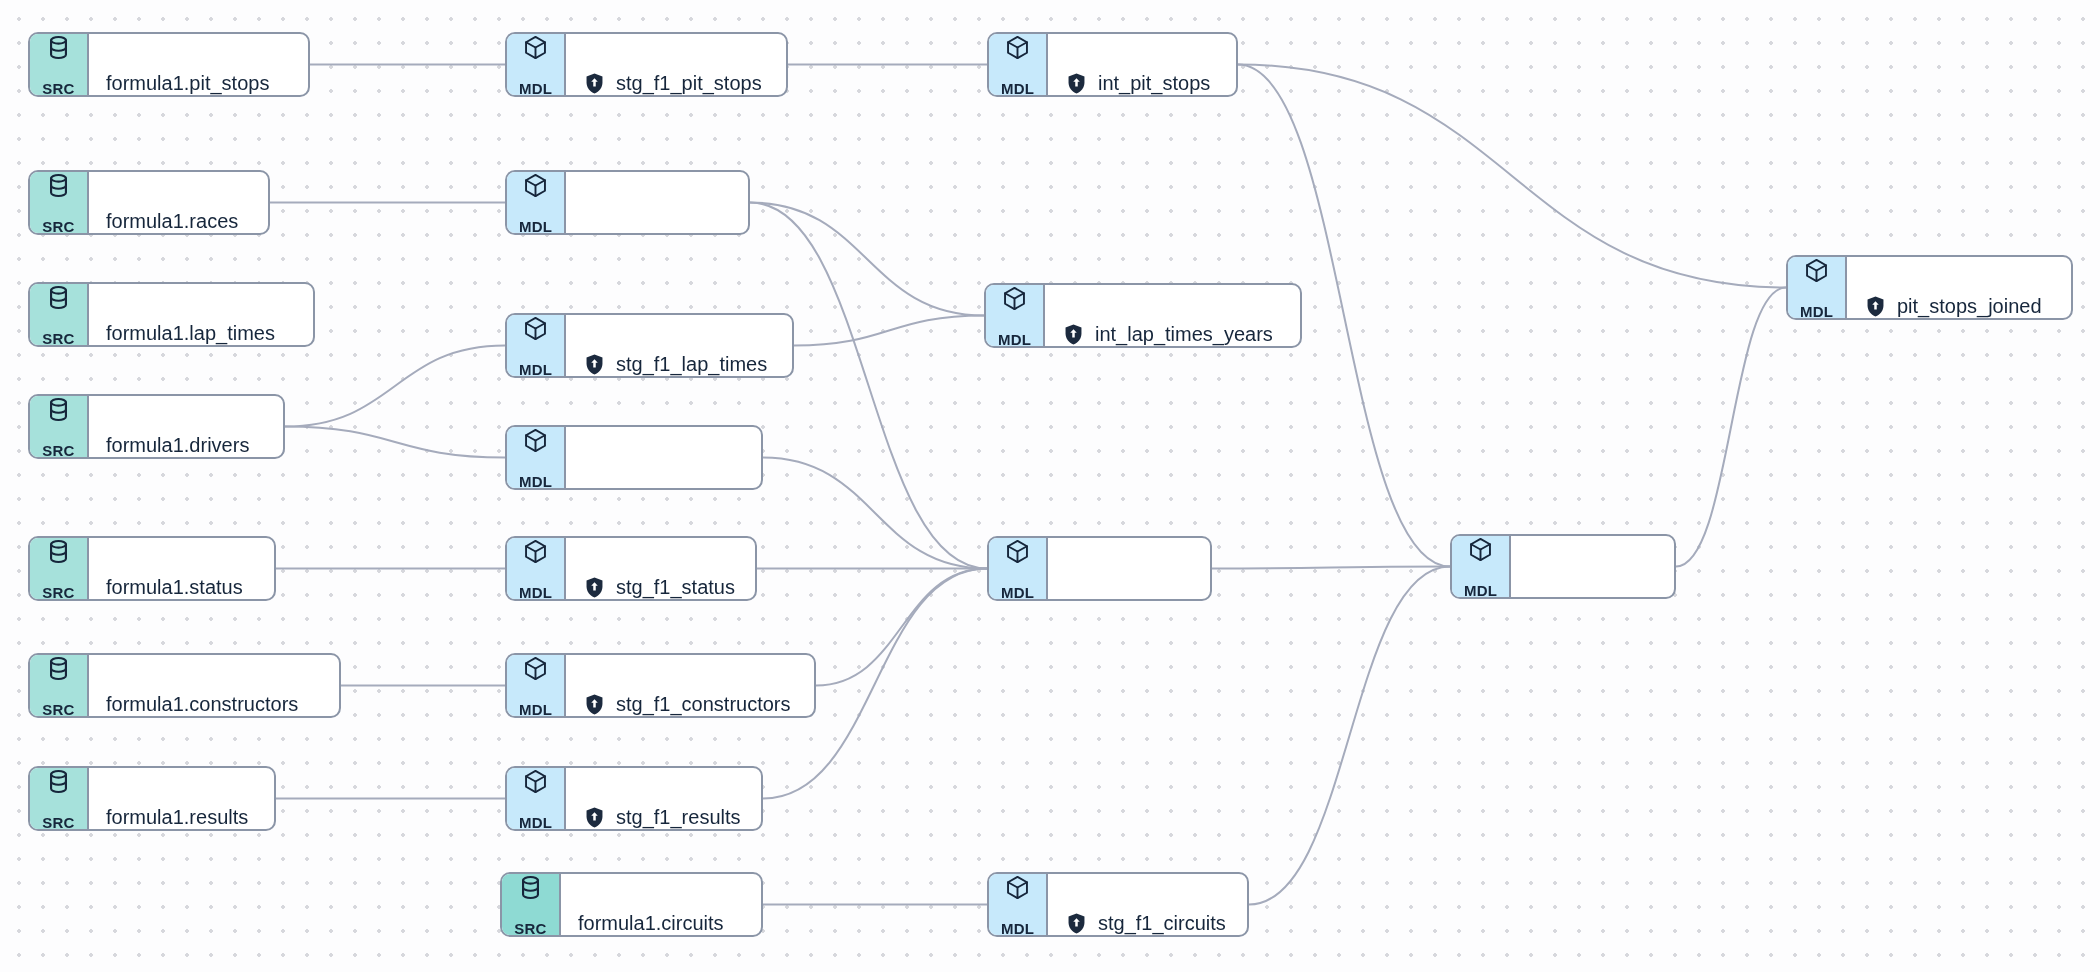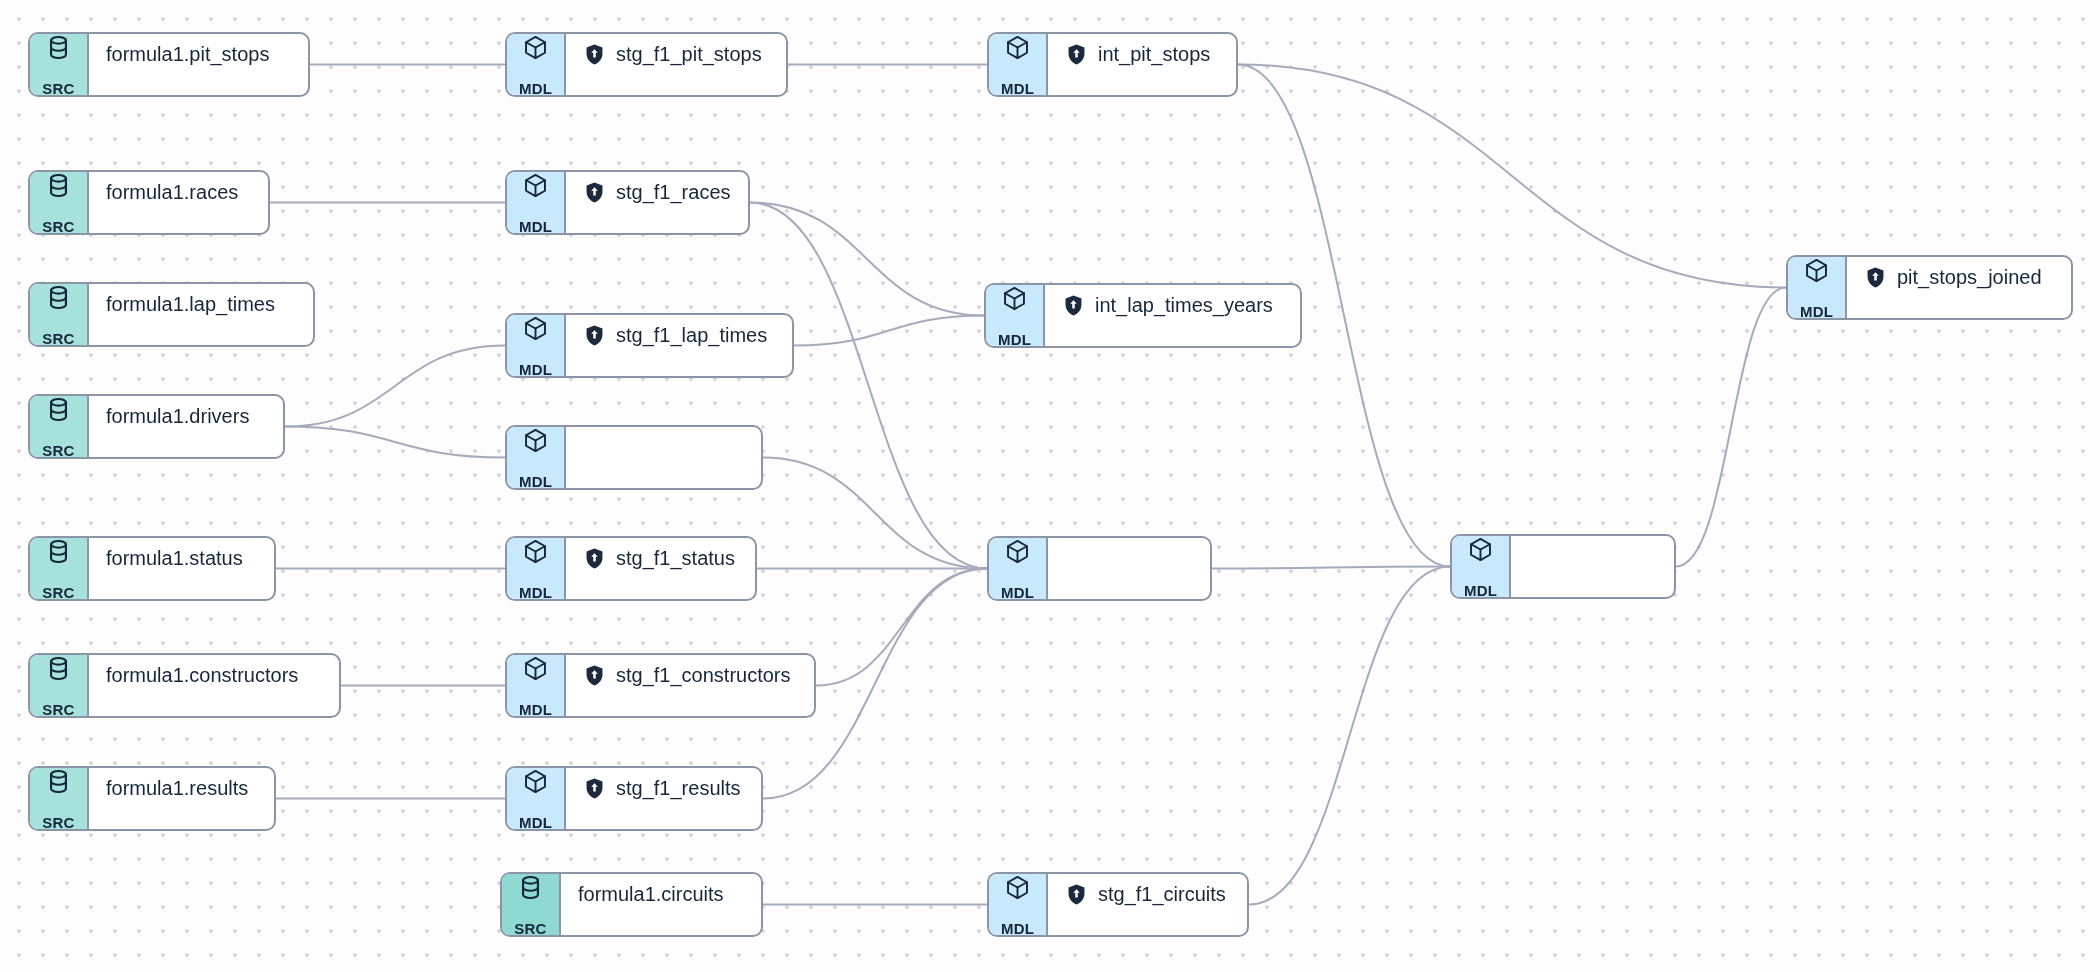--- a/index.html
+++ b/index.html
@@ -39,21 +39,21 @@
   .badge-label{
     font-size:15px;
     font-weight:600;
     line-height:1;
     color:var(--text-color,#16263b);
     letter-spacing:0.2px;
   }
   .node-body{
     flex:1;
     display:flex;
-    align-items:flex-start;
+    align-items:flex-end;
     gap:10px;
     padding:9px 18px 0 17px;
     min-width:0;
   }
   .shield{display:flex;line-height:0;}
   .shield svg{width:23px;height:23px;}
   .node-label{
     font-size:20px;
     color:var(--text-color,#16263b);
     white-space:nowrap;
@@ -162,29 +162,20 @@
       <div class="badge" style="background: rgb(199, 233, 251);">
         <span class="icon" style="color: rgb(22, 38, 59);">
           <svg viewBox="0 0 24 24" fill="none" stroke="currentColor" stroke-width="1.7" stroke-linecap="round" stroke-linejoin="round">
             <path d="M12 2.6l8.4 4.7v9.4L12 21.4l-8.4-4.7V7.3z"></path>
             <path d="M3.6 7.3L12 12l8.4-4.7"></path>
             <path d="M12 12v9.4"></path>
           </svg>
         </span>
         <span class="badge-label">MDL</span>
       </div>
-      <div class="node-body">
-        <span class="shield" style="color: rgb(28, 42, 62);">
-          <svg viewBox="0 0 24 24">
-            <path d="M12 1.6l8.3 3.1v6.3c0 5.3-3.4 9.7-8.3 11.4-4.9-1.7-8.3-6.1-8.3-11.4V4.7z" fill="currentColor"></path>
-            <path d="M12 6.6l3.4 3.7h-2.1v4.9h-2.6v-4.9H8.6z" fill="#ffffff"></path>
-          </svg>
-        </span>
-        <span class="node-label">stg_f1_races</span>
-      </div>
     </div>
     <div class="node" style="left: 28px; top: 282px; width: 287px; height: 65px;">
       <div class="badge" style="background: rgb(166, 225, 219);">
         <span class="icon" style="color: rgb(22, 38, 59);">
           <svg viewBox="0 0 24 24" fill="none" stroke="currentColor" stroke-width="1.9" stroke-linecap="round" stroke-linejoin="round">
             <ellipse cx="12" cy="5.6" rx="6.6" ry="2.9"></ellipse>
             <path d="M5.4 5.6v6.4c0 1.6 2.95 2.9 6.6 2.9s6.6-1.3 6.6-2.9V5.6"></path>
             <path d="M5.4 12v6.4c0 1.6 2.95 2.9 6.6 2.9s6.6-1.3 6.6-2.9V12"></path>
           </svg>
         </span>

